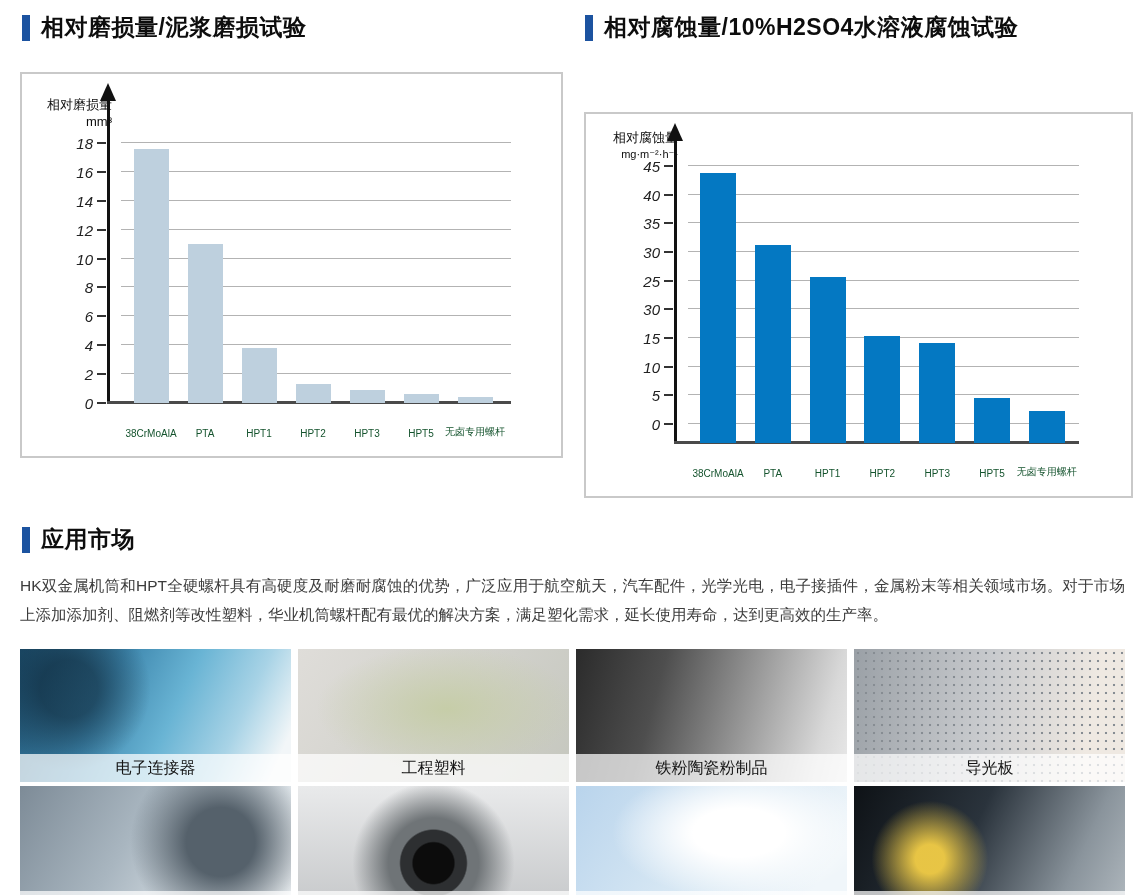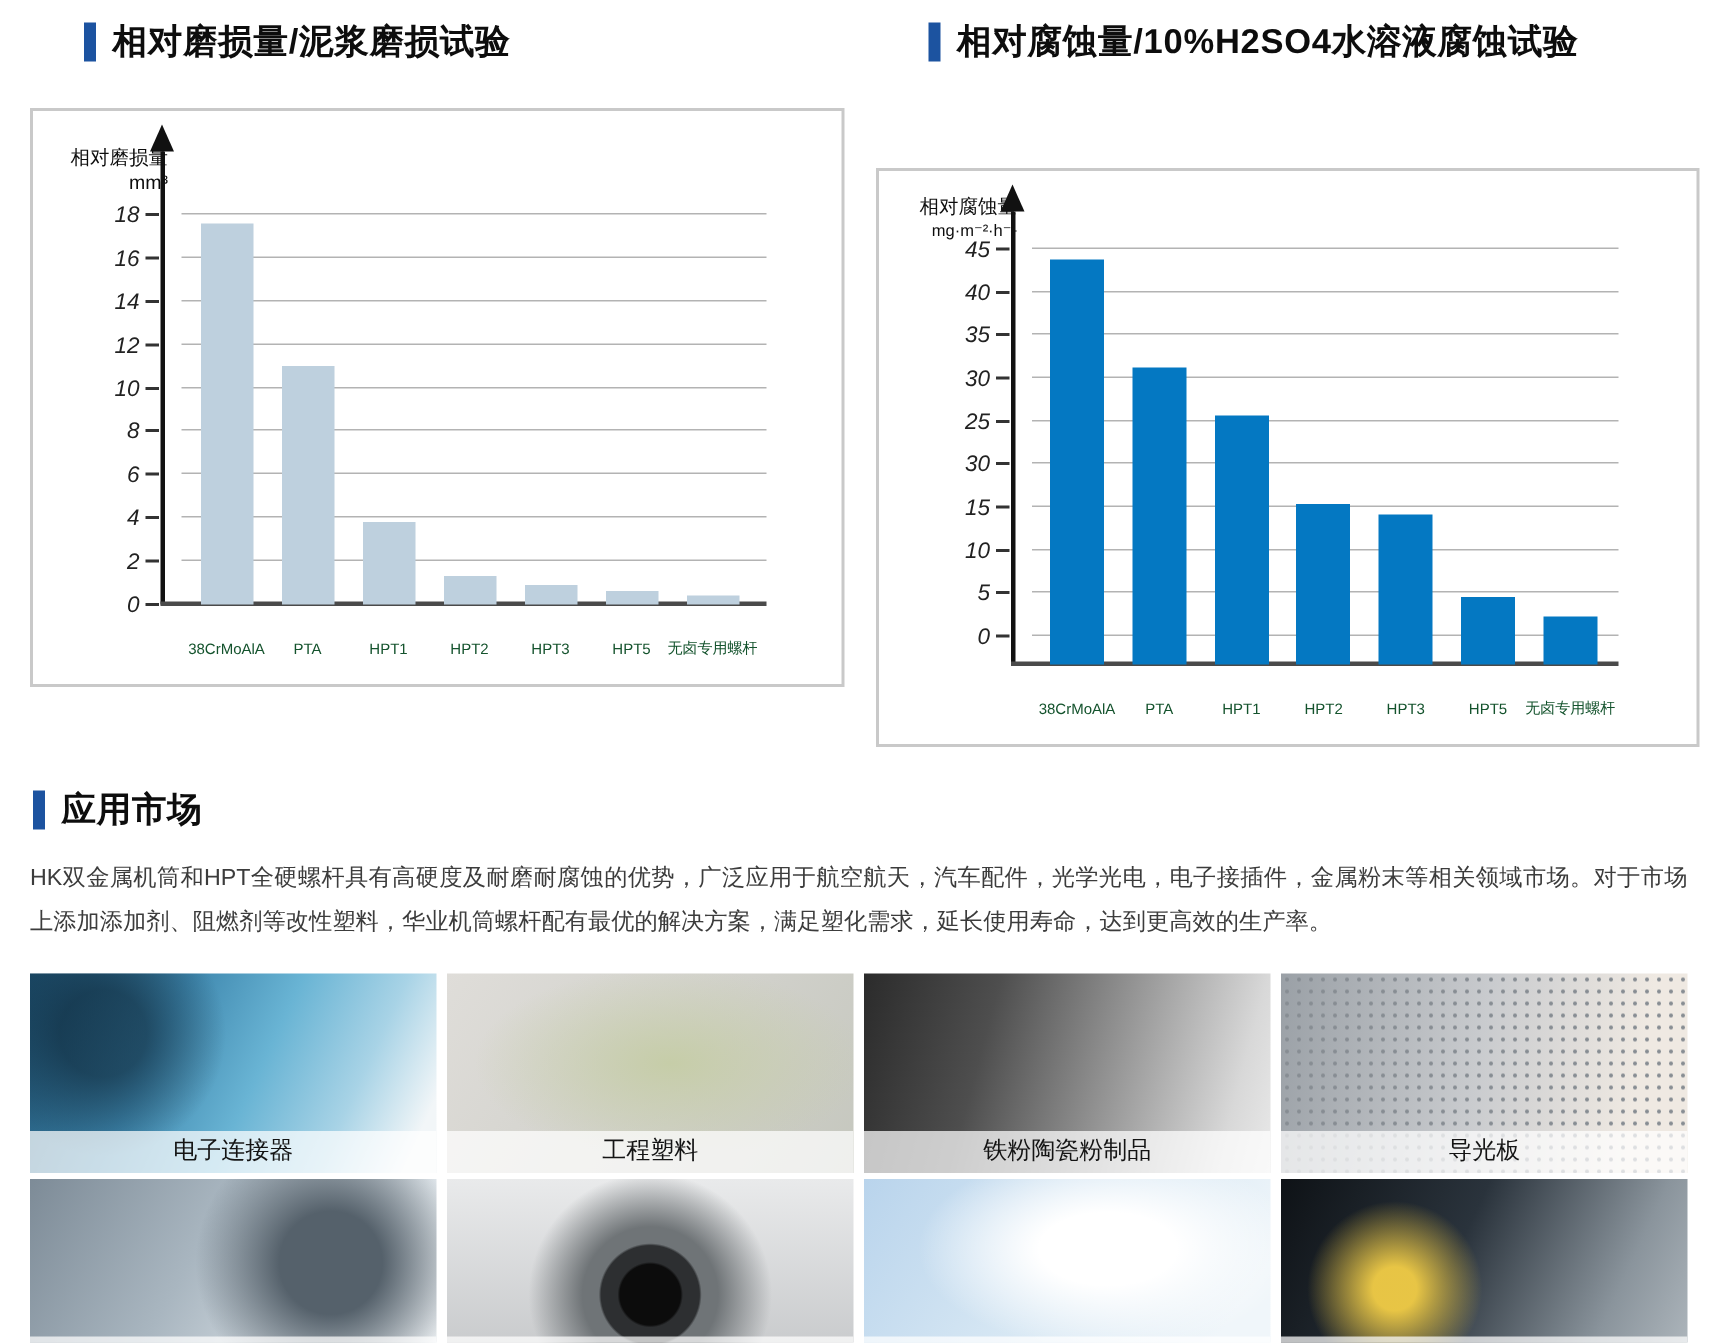--- a/index.html
+++ b/index.html
@@ -1,20 +1,20 @@
 <!DOCTYPE html>
 <html><head>
 <meta charset="utf-8">
 <style>
   * { margin:0; padding:0; box-sizing:border-box; }
   html,body { width:1145px; height:895px; background:#ffffff;
     font-family:"Liberation Sans","DejaVu Sans",sans-serif; color:#111; overflow:hidden; }
 
   
-  .heads { position:relative; height:72px;margin-left:34px; }
+  .heads { position:relative; height:72px; }
   .sec-head { position:absolute; top:12px; display:flex; align-items:center; }
   .sec-head .accent { width:8px; height:26px; background:#1c53a0; margin-right:11px; }
   .sec-head .sec-title { font-size:23px; font-weight:700; letter-spacing:0.5px; color:#0d0d0d; }
   .head-left { left:22px; }
   .head-right { left:585px; }
 
   
   .charts { display:flex; justify-content:space-between; padding:0 12px 0 20px; }
   .chart-box { position:relative; height:386px; border:2px solid #c9c9c9; background:#fff; }
   .chart-box.c0 { width:543px; }

